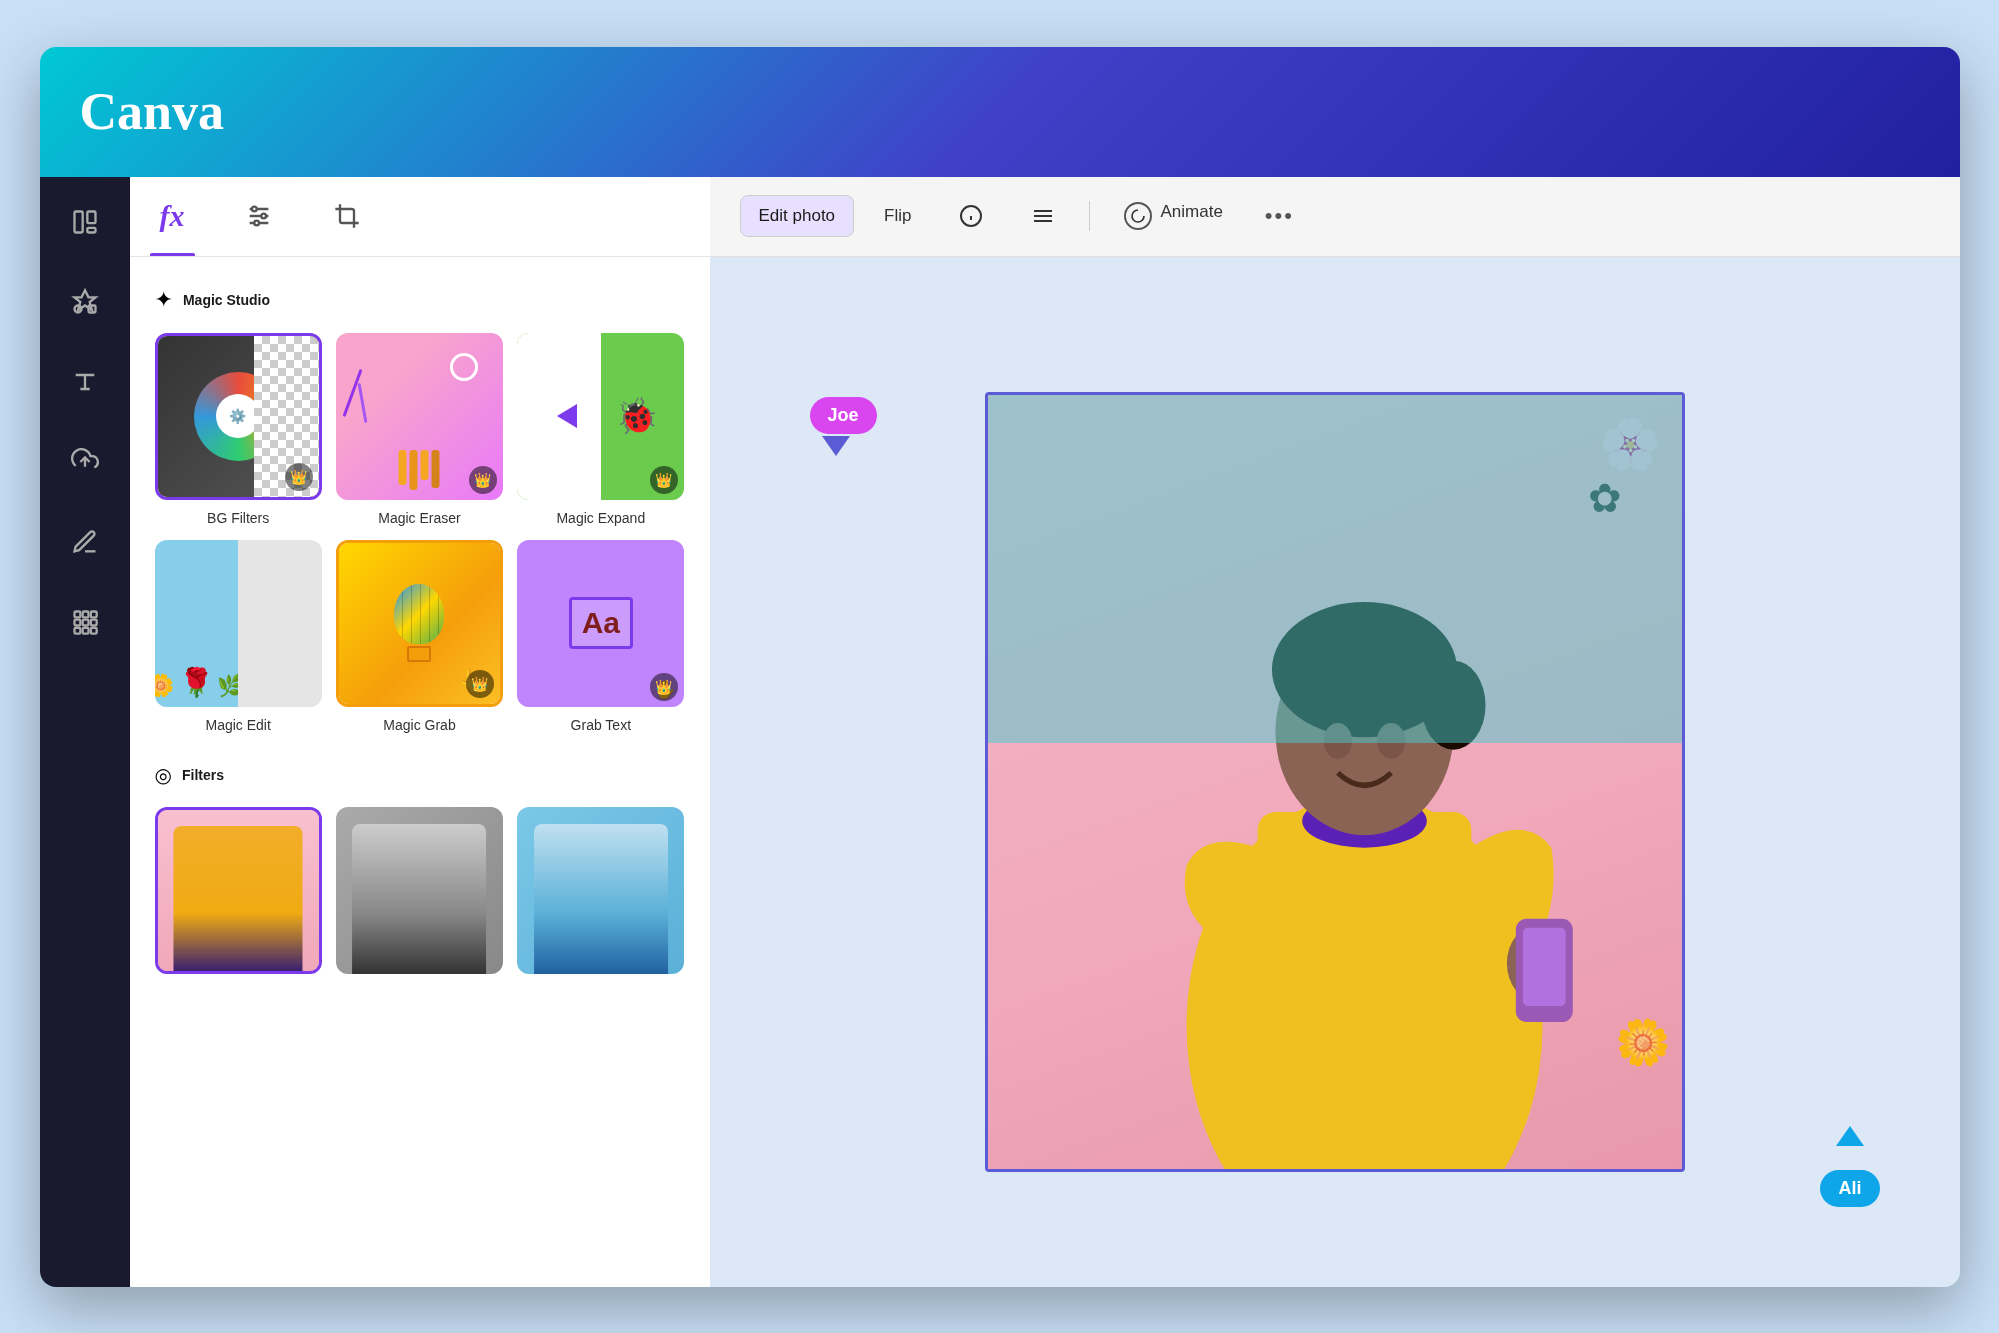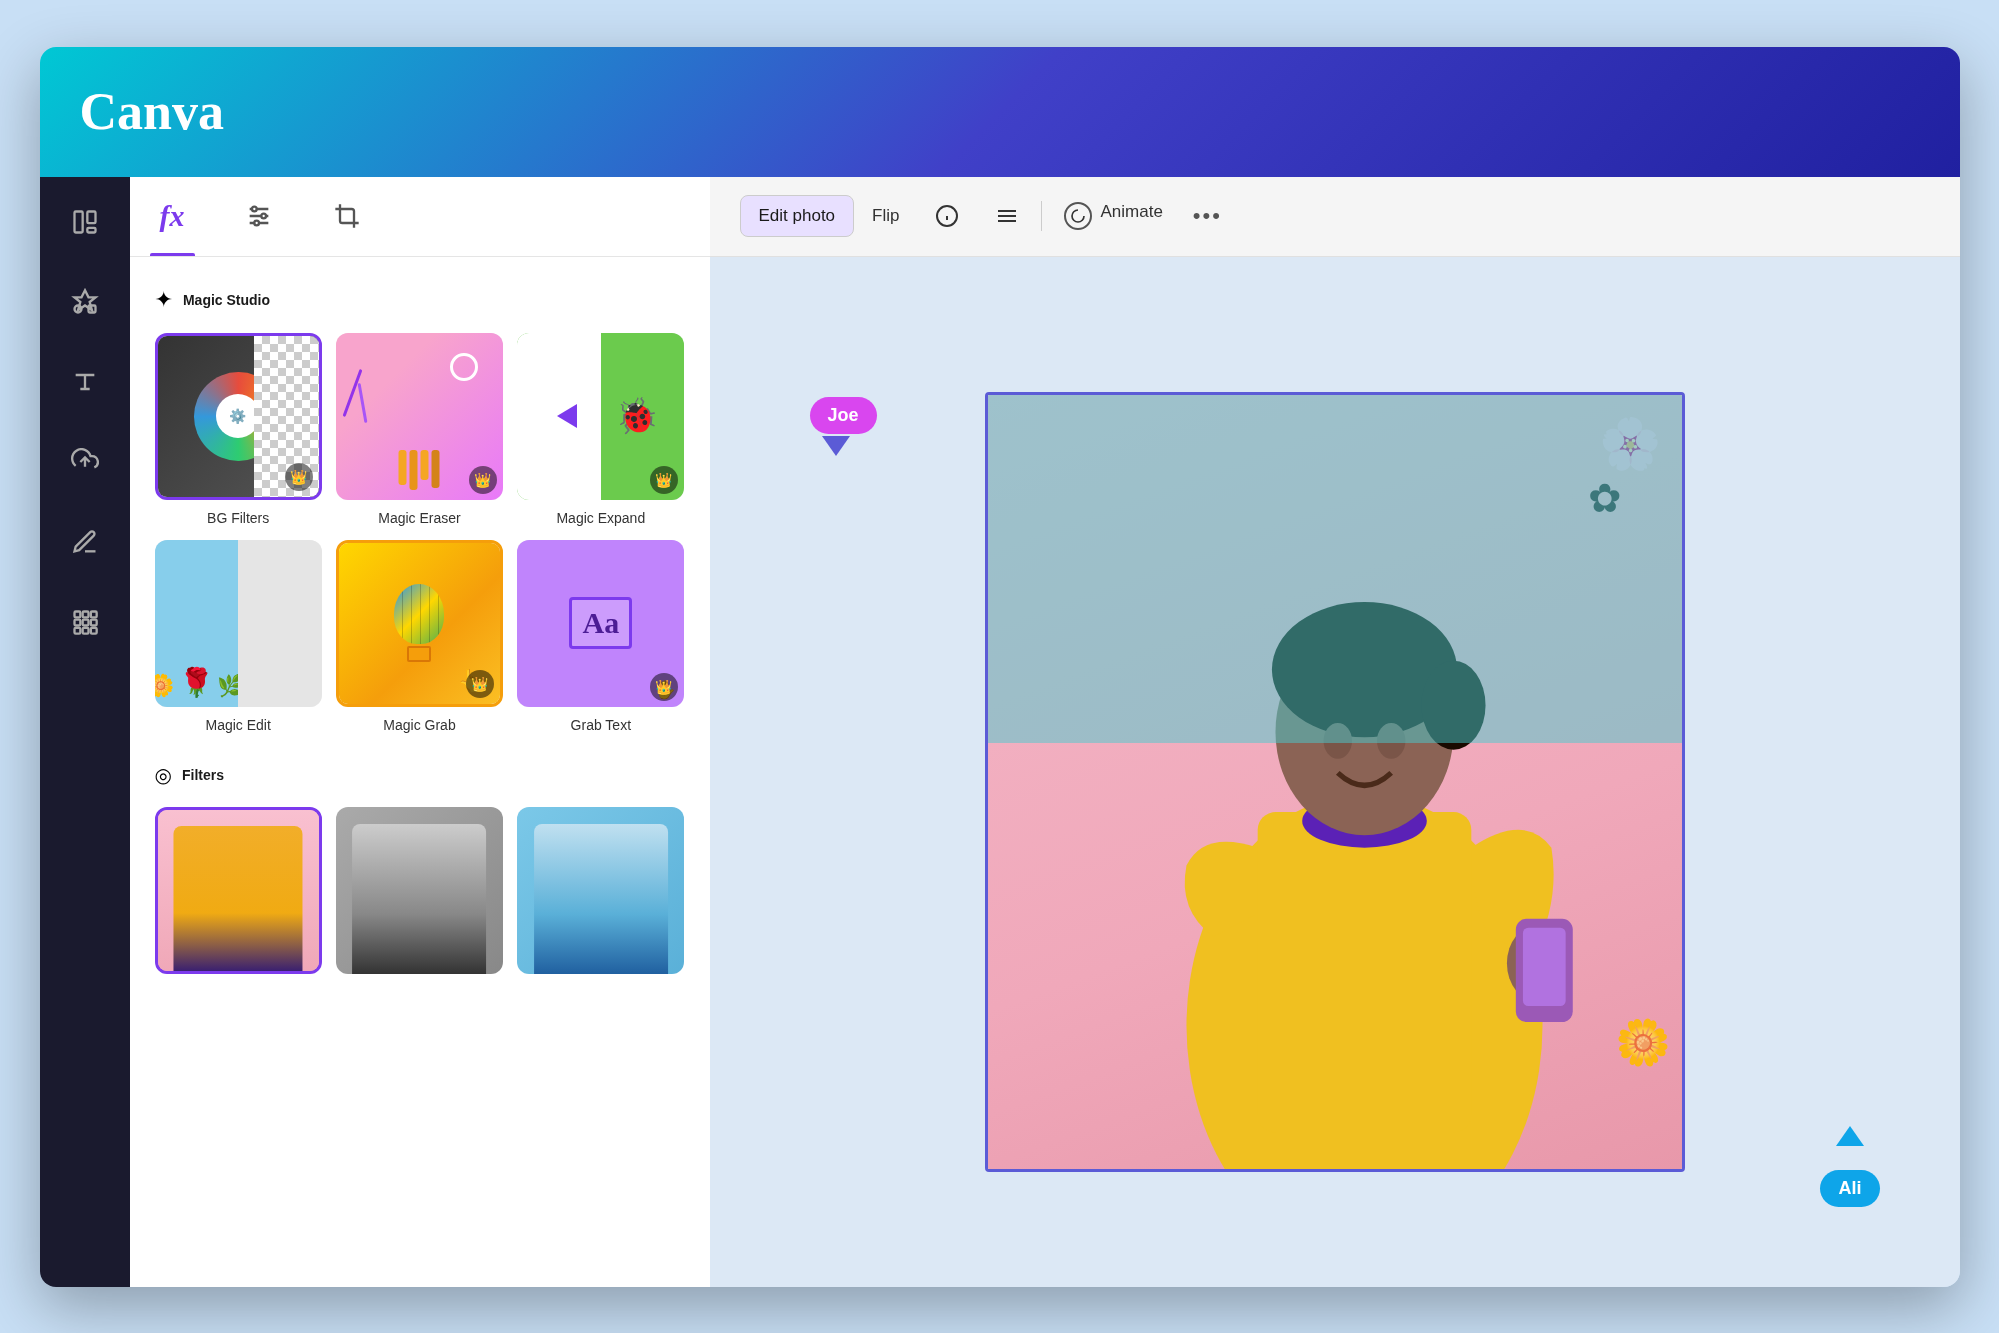--- a/index.html
+++ b/index.html
@@ -238,20 +238,21 @@
       flex-direction: column;
       overflow: hidden;
     }
 
     .canvas-toolbar {
       height: 80px;
       background: #f5f5f5;
       display: flex;
       align-items: center;
       padding: 0 30px;
+      gap: 12px;
       border-bottom: 1px solid #e0e0e0;
     }
 
     .toolbar-btn {
       display: flex;
       align-items: center;
       gap: 8px;
       padding: 10px 18px;
       border-radius: 8px;
       cursor: pointer;
@@ -576,21 +577,21 @@
               <div class="crown-badge">👑</div>
             </div>
             <span class="tool-label">Magic Grab</span>
           </div>
 
           <div class="tool-card">
             <div class="tool-thumb">
               <div style="width:100%; height:100%; background:#c084fc; display:flex; align-items:center; justify-content:center; position:relative;">
 
                 <div style="border:3px solid #7c3aed; border-radius:4px; padding:6px 10px; background:rgba(255,255,255,0.2);">
-                  <span style="font-size:30px; font-weight:bold; color:#4c1d95; font-family:Liberation Serif, serif;">Aa</span>
+                  <span style="font-size:30px; font-weight:bold; color:#7f1d1d; font-family:Liberation Sans, sans-serif;">Aa</span>
                 </div>
 
                 <div style="position:absolute; bottom:6px; right:8px; font-size:18px; color:#f9d9ff;">✋</div>
               </div>
               <div class="crown-badge">👑</div>
             </div>
             <span class="tool-label">Grab Text</span>
           </div>
         </div>
 

